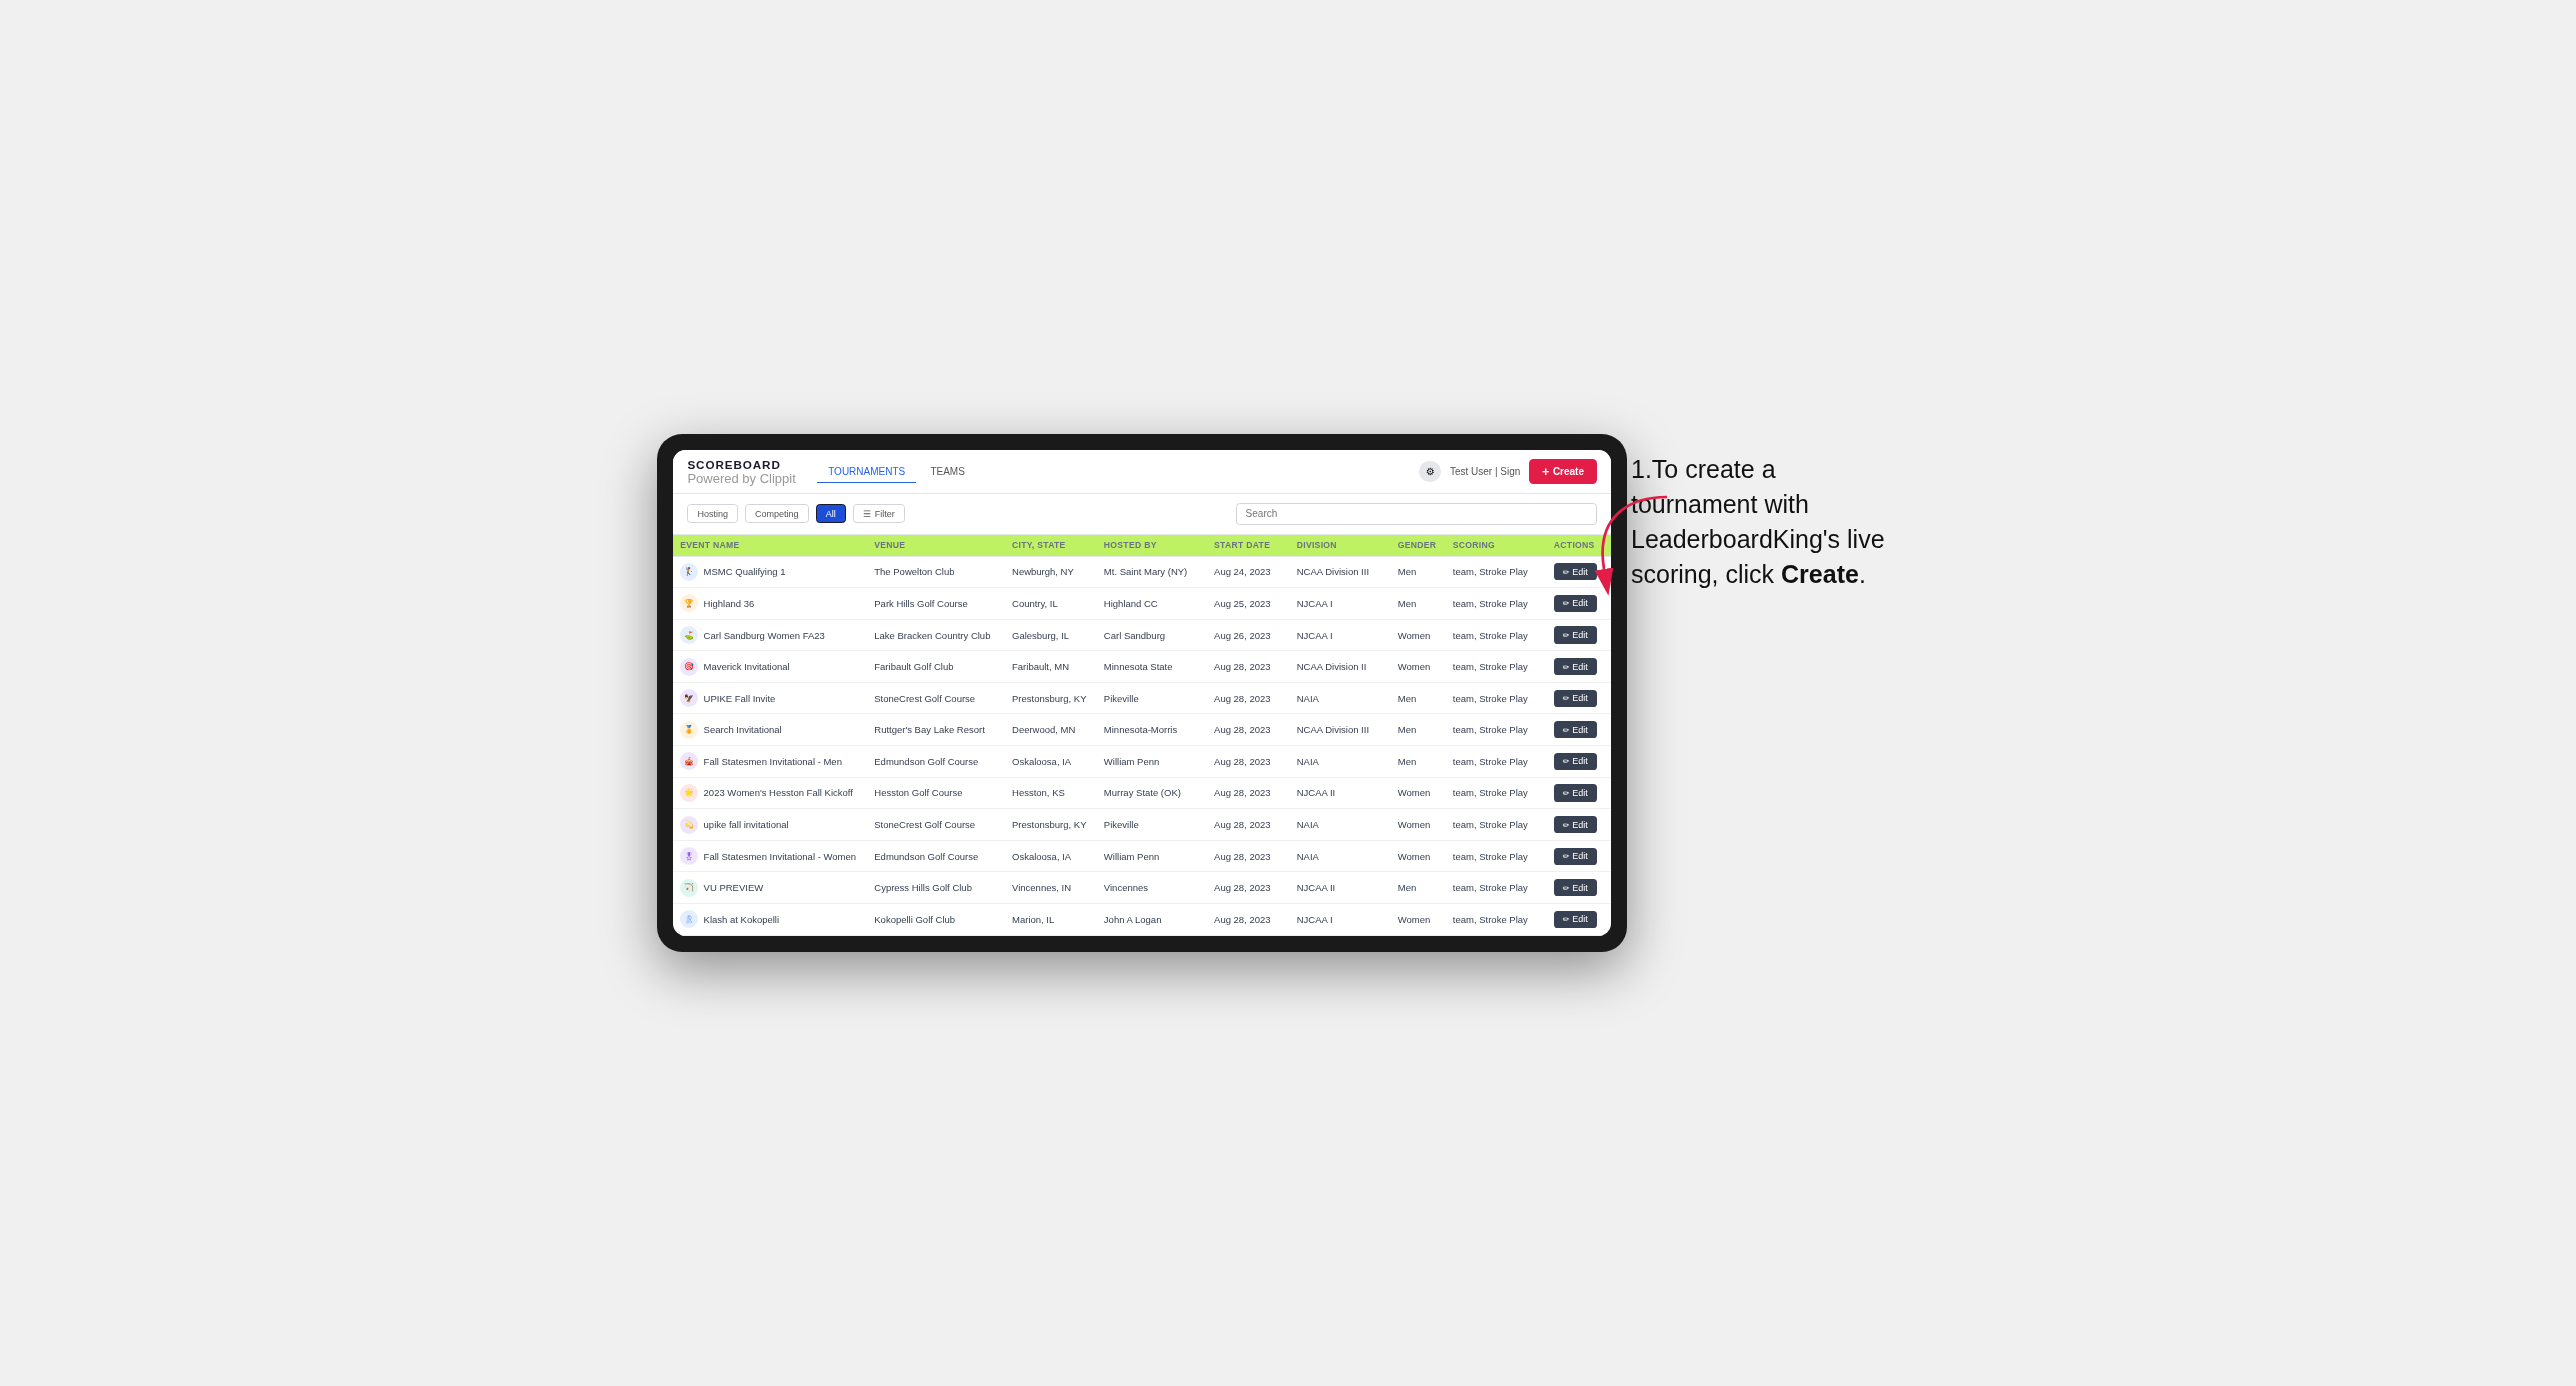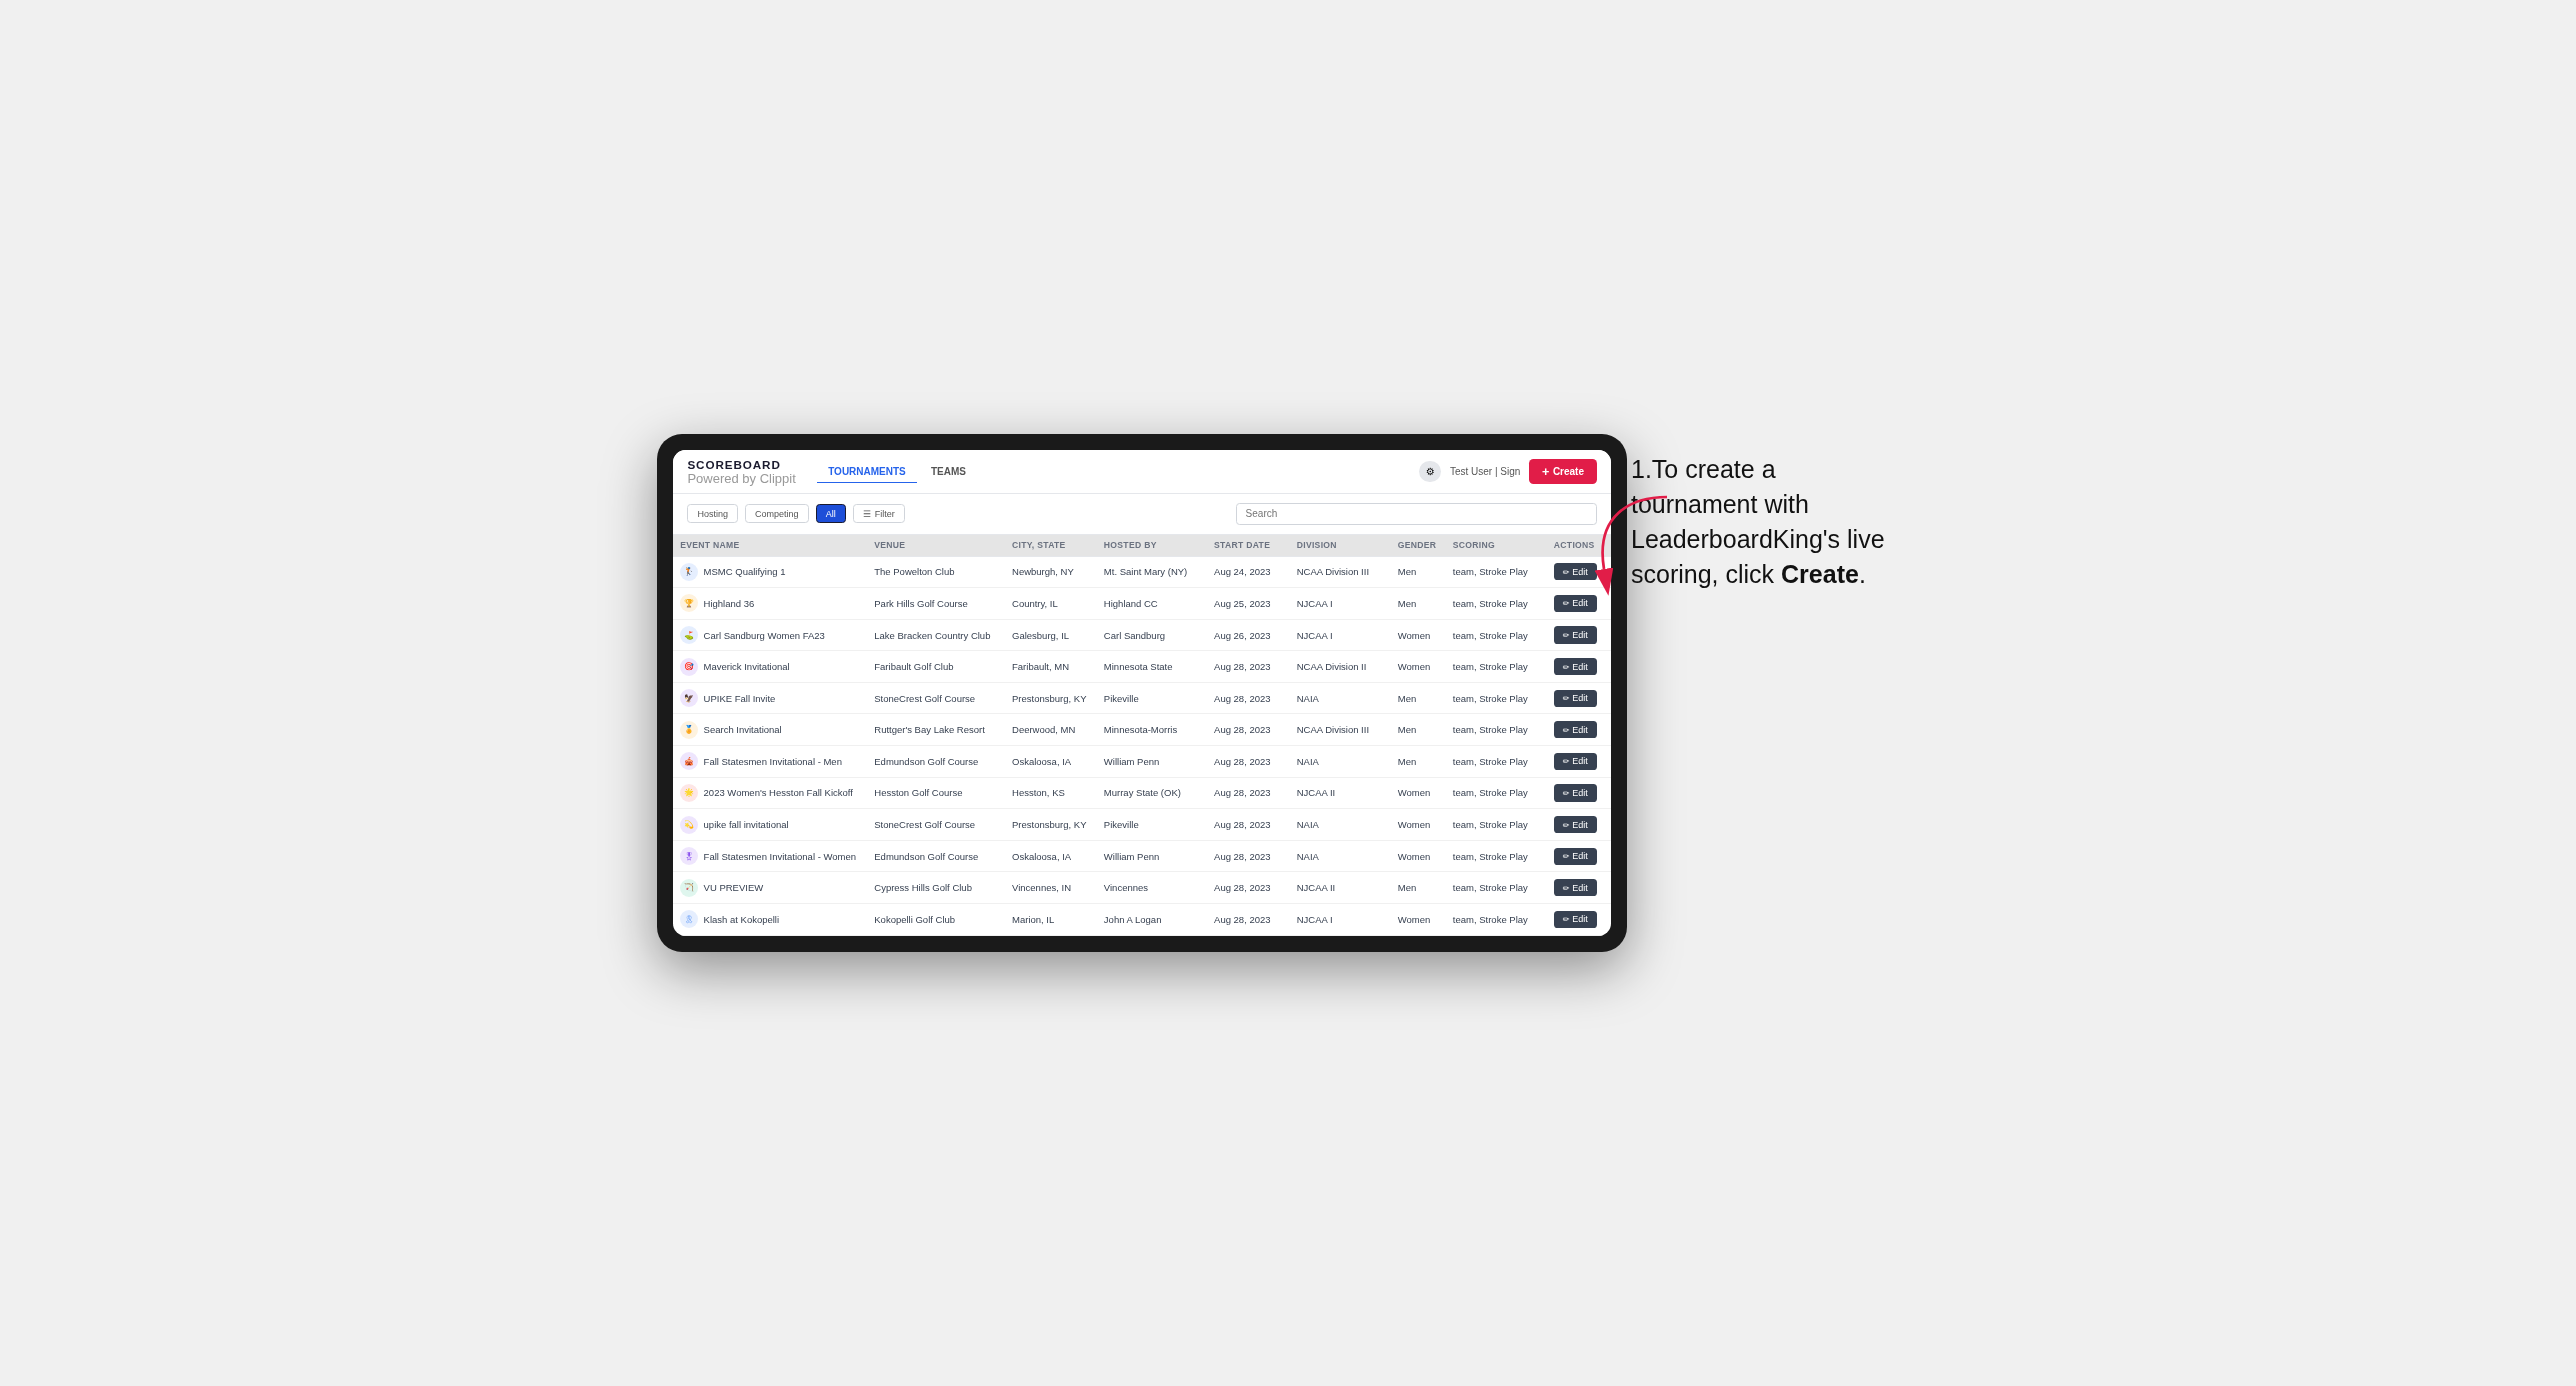--- a/index.html
+++ b/index.html
@@ -89,21 +89,21 @@
 
     .nav-tabs {
       display: flex;
       gap: 3.6px;
       flex: 1;
     }
 
     .nav-tab {
       padding: 5.4px 10.8px;
       font-size: 10px;
-      font-weight: 700;
+      font-weight: 400;
       color: #555;
       cursor: pointer;
       border-bottom: 1.8px solid transparent;
       text-decoration: none;
     }
 
     .nav-tab.active {
       color: #2563eb;
       border-bottom: 1.8px solid #2563eb;
     }
@@ -203,21 +203,21 @@
     
     .data-table {
       width: 100%;
       border-collapse: collapse;
       font-size: 9.5px;
     }
 
     .data-table th {
       text-align: left;
       padding: 5.4px 7.2px;
-      background: #e5e5e5;
+      background: #bef264;
       font-size: 8.6px;
       font-weight: 600;
       color: #6b7280;
       border-bottom: 0.9px solid #e5e7eb;
       letter-spacing: 0.3px;
       text-transform: uppercase;
       white-space: nowrap;
     }
 
     .data-table td {

